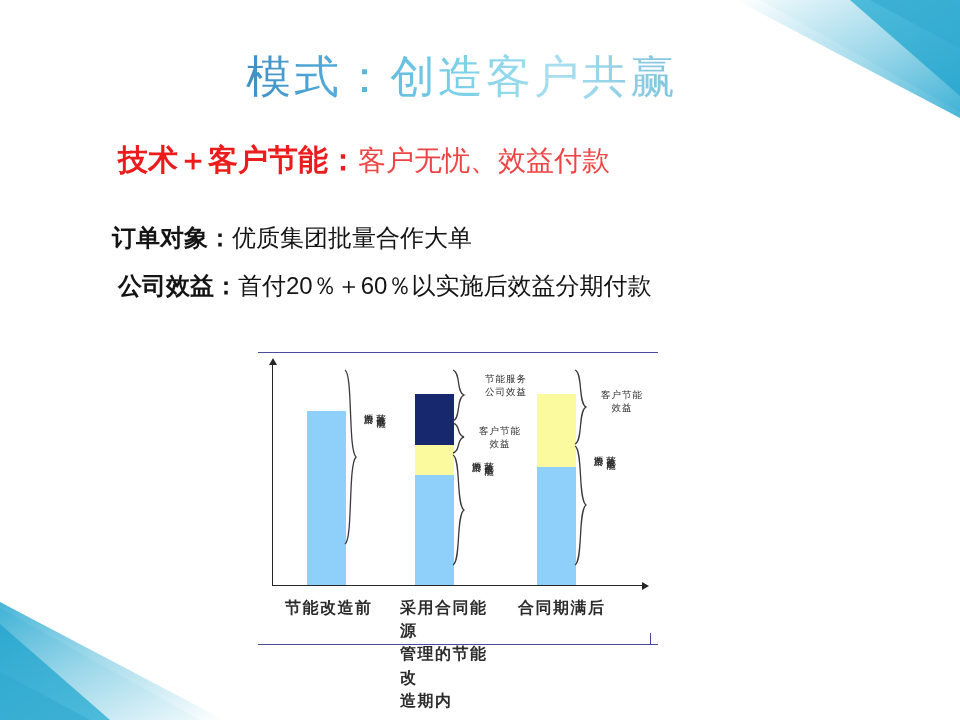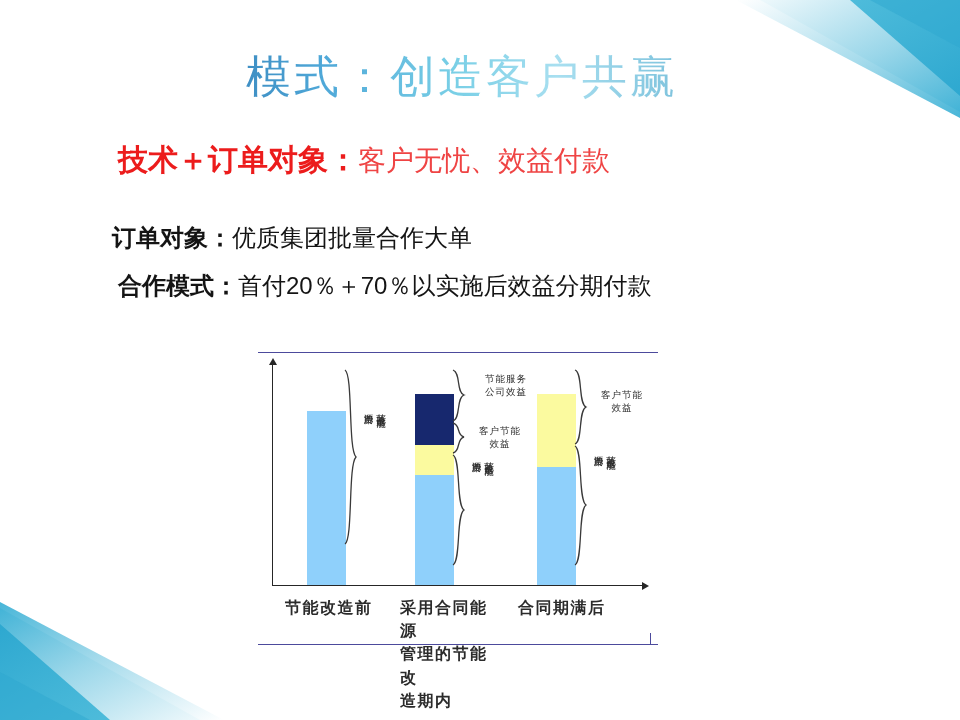--- a/index.html
+++ b/index.html
@@ -227,28 +227,28 @@
     <polygon points="0,38 0,150 200,150" fill="url(#gBL2)"></polygon>
     <polygon points="0,32 0,54 110,150 224,150" fill="url(#gBL1)" opacity="0.95"></polygon>
     <polygon points="0,102 0,150 90,150" fill="#2ea7cf" opacity="0.5"></polygon>
   </svg>
 
   <div class="title-wrap">
     <span class="title">模式：创造客户共赢</span>
   </div>
 
   <div class="headline">
-    <span class="hl-red">技术＋订单对象：</span><span class="hl-black">客户无忧、效益付款</span>
+    <span class="hl-red">技术＋客户节能：</span><span class="hl-black">客户无忧、效益付款</span>
   </div>
 
   <div class="bullet bullet-1">
     <span class="b-label">订单对象：</span><span class="b-text">优质集团批量合作大单</span>
   </div>
   <div class="bullet bullet-2">
-    <span class="b-label">合作模式：</span><span class="b-text">首付20％＋70％以实施后效益分期付款</span>
+    <span class="b-label">公司效益：</span><span class="b-text">首付20％＋60％以实施后效益分期付款</span>
   </div>
 
   <div class="chart">
 
     <div class="chart-rule rule-top"></div>
     <div class="chart-rule rule-bottom"></div>
     <div class="rule-tail"></div>
 
     <div class="axis-y"></div>
     <div class="axis-x"></div>

